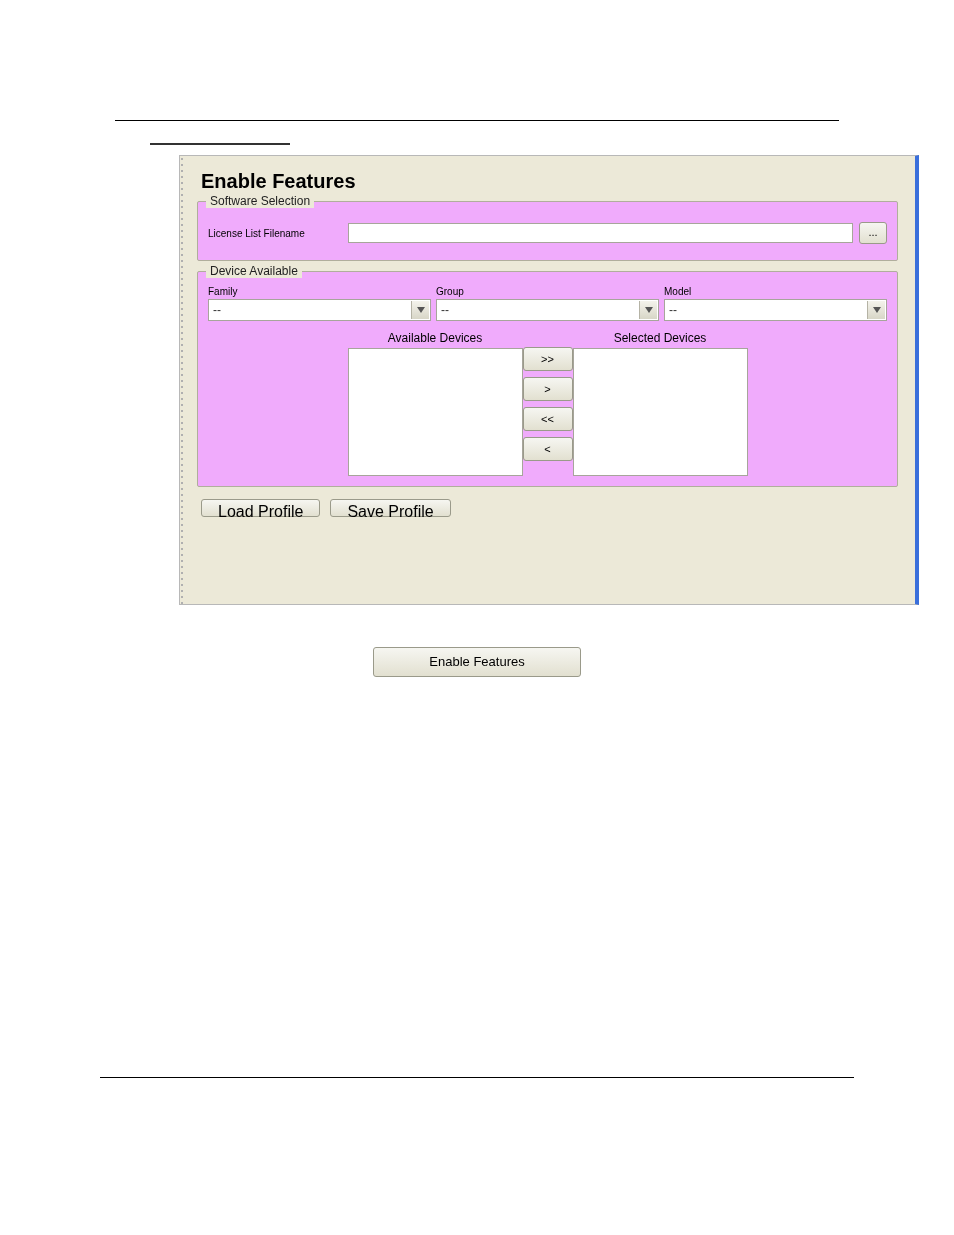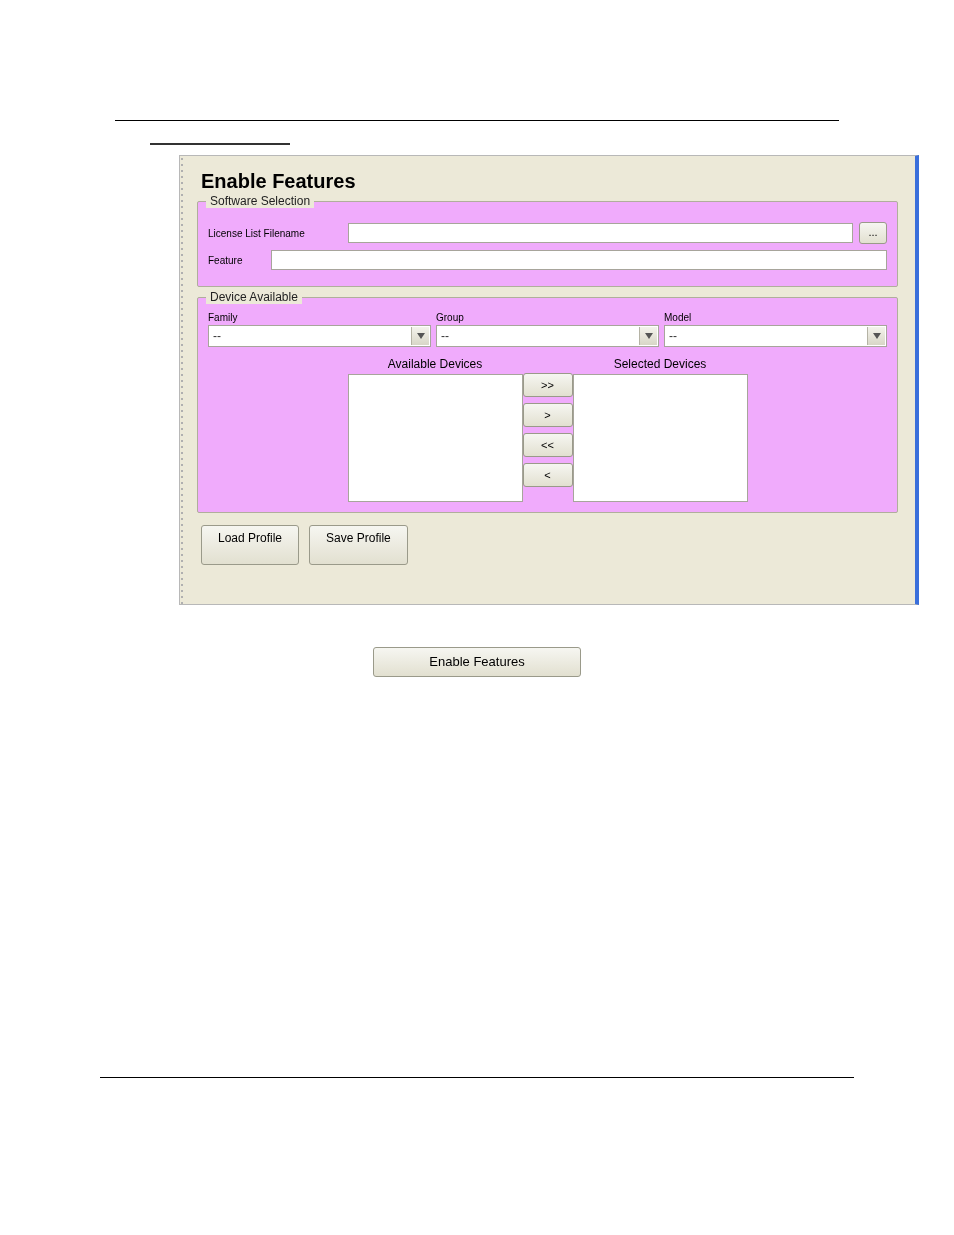--- a/index.html
+++ b/index.html
@@ -155,27 +155,27 @@
     line-height: 22px;
   }
   .bottom-row {
     display: flex;
     justify-content: space-between;
     margin-top: 12px;
     padding: 0 4px;
   }
   .btn-group { display: flex; gap: 10px; }
   .action-btn {
-    height: 40px;
+    height: 18px;
     padding: 0 16px;
     min-width: 90px;
     background: linear-gradient(#f6f6f1,#e2e0d0);
     border: 1px solid #9a9a8a;
     border-radius: 3px;
-    font-size: 12px;
+    font-size: 16px;
     color: #000;
     cursor: pointer;
     text-align: center;
     line-height: 24px;
   }
   .big-btn-wrap {
     display: flex;
     justify-content: center;
     margin-top: 42px;
   }
@@ -208,24 +208,20 @@
     <div class="left-dots"></div>
     <div class="panel-inner">
       <div class="panel-title">Enable Features</div>
 
       <div class="groupbox">
         <div class="groupbox-title">Software Selection</div>
         <div class="row">
           <span class="lbl" style="width:132px">License List Filename</span>
           <input class="textbox" type="text" value="" style="">
           <div class="browse-btn">...</div>
-        </div>
-        <div class="row">
-          <span class="lbl feature-lbl">Feature</span>
-          <input class="textbox" type="text" value="" style="">
         </div>
       </div>
 
       <div class="groupbox">
         <div class="groupbox-title">Device Available</div>
 
         <div class="filter-row">
           <div class="filter-col">
             <span class="lbl">Family</span>
             <div class="combo">

